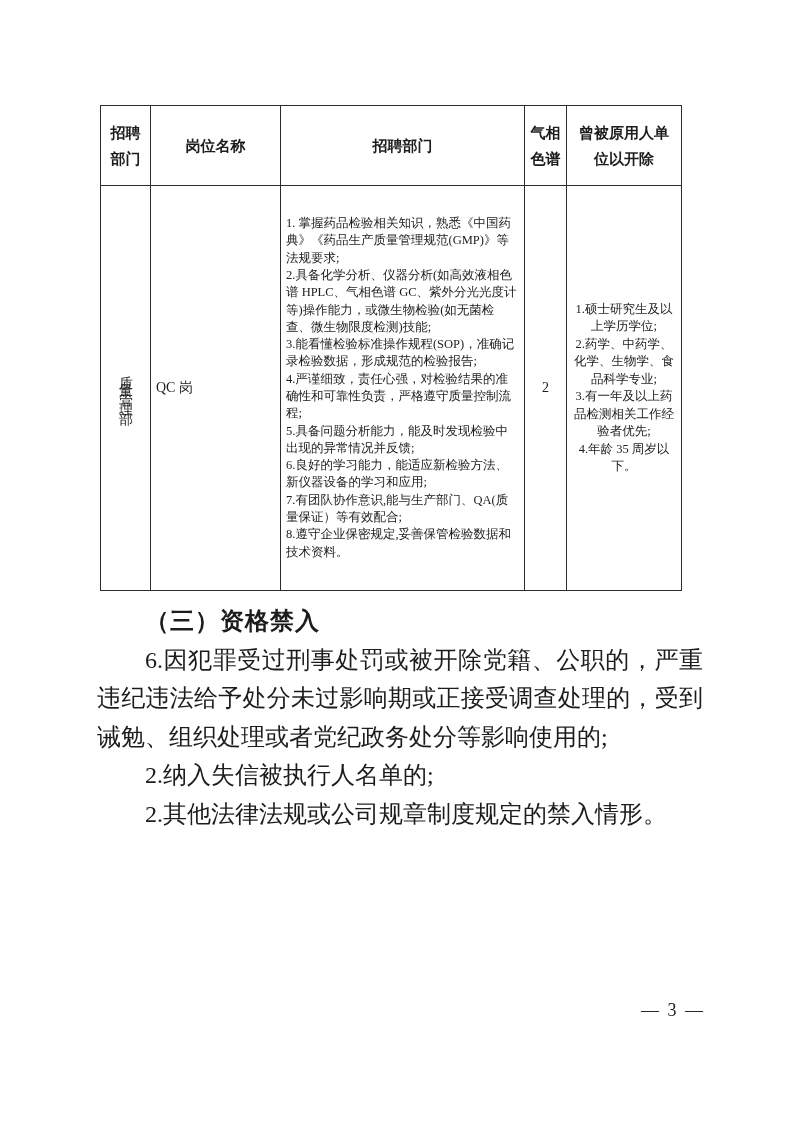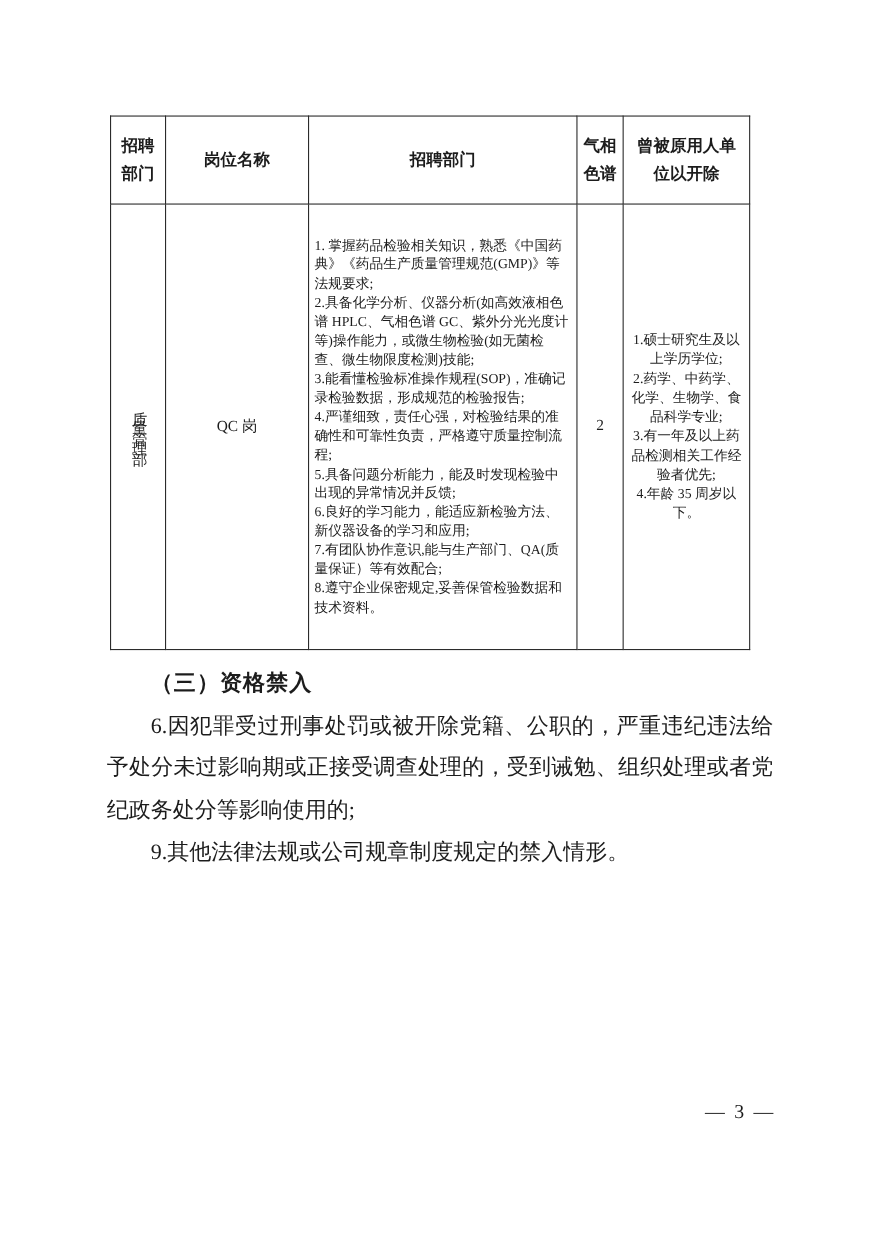--- a/index.html
+++ b/index.html
@@ -50,21 +50,20 @@
     vertical-align: middle;
   }
   td.cell-dept span {
     display: inline-block;
     writing-mode: vertical-rl;
     text-orientation: upright;
     font-size: 14px;
     letter-spacing: 9px;
   }
   td.cell-pos {
-    text-align: center;
     vertical-align: middle;
     font-size: 14px;
   }
   td.cell-req {
     vertical-align: middle;
     font-size: 12.5px;
     line-height: 17.3px;
     white-space: pre-line;
     text-align: left;
     padding: 6px 6px;
@@ -83,21 +82,21 @@
     text-align: center;
     padding: 6px 6px;
   }
 
   
   .body-text {
     position: absolute;
     left: 97px;
     top: 602px;
     width: 606px;
-    font-size: 20px;
+    font-size: 24px;
     line-height: 38.5px;
     text-align: justify;
   }
   .body-text p {
     margin: 0;
     text-indent: 2em;
   }
   .body-text p.section-title {
     font-weight: bold;
     letter-spacing: 1px;
@@ -154,18 +153,19 @@
 2.药学、中药学、化学、生物学、食品科学专业;
 3.有一年及以上药品检测相关工作经验者优先;
 4.年龄 35 周岁以下。</td>
       </tr>
     </tbody>
   </table>
 
   <div class="body-text">
     <p class="section-title">（三）资格禁入</p>
     <p>6.因犯罪受过刑事处罚或被开除党籍、公职的，严重违纪违法给予处分未过影响期或正接受调查处理的，受到诫勉、组织处理或者党纪政务处分等影响使用的;</p>
-    <p>9.其他法律法规或公司规章制度规定的禁入情形。</p>
+    <p>2.纳入失信被执行人名单的;</p>
+    <p>2.其他法律法规或公司规章制度规定的禁入情形。</p>
   </div>
 
   <div class="page-number">— 3 —</div>
 
 </div>
 
 </body></html>

